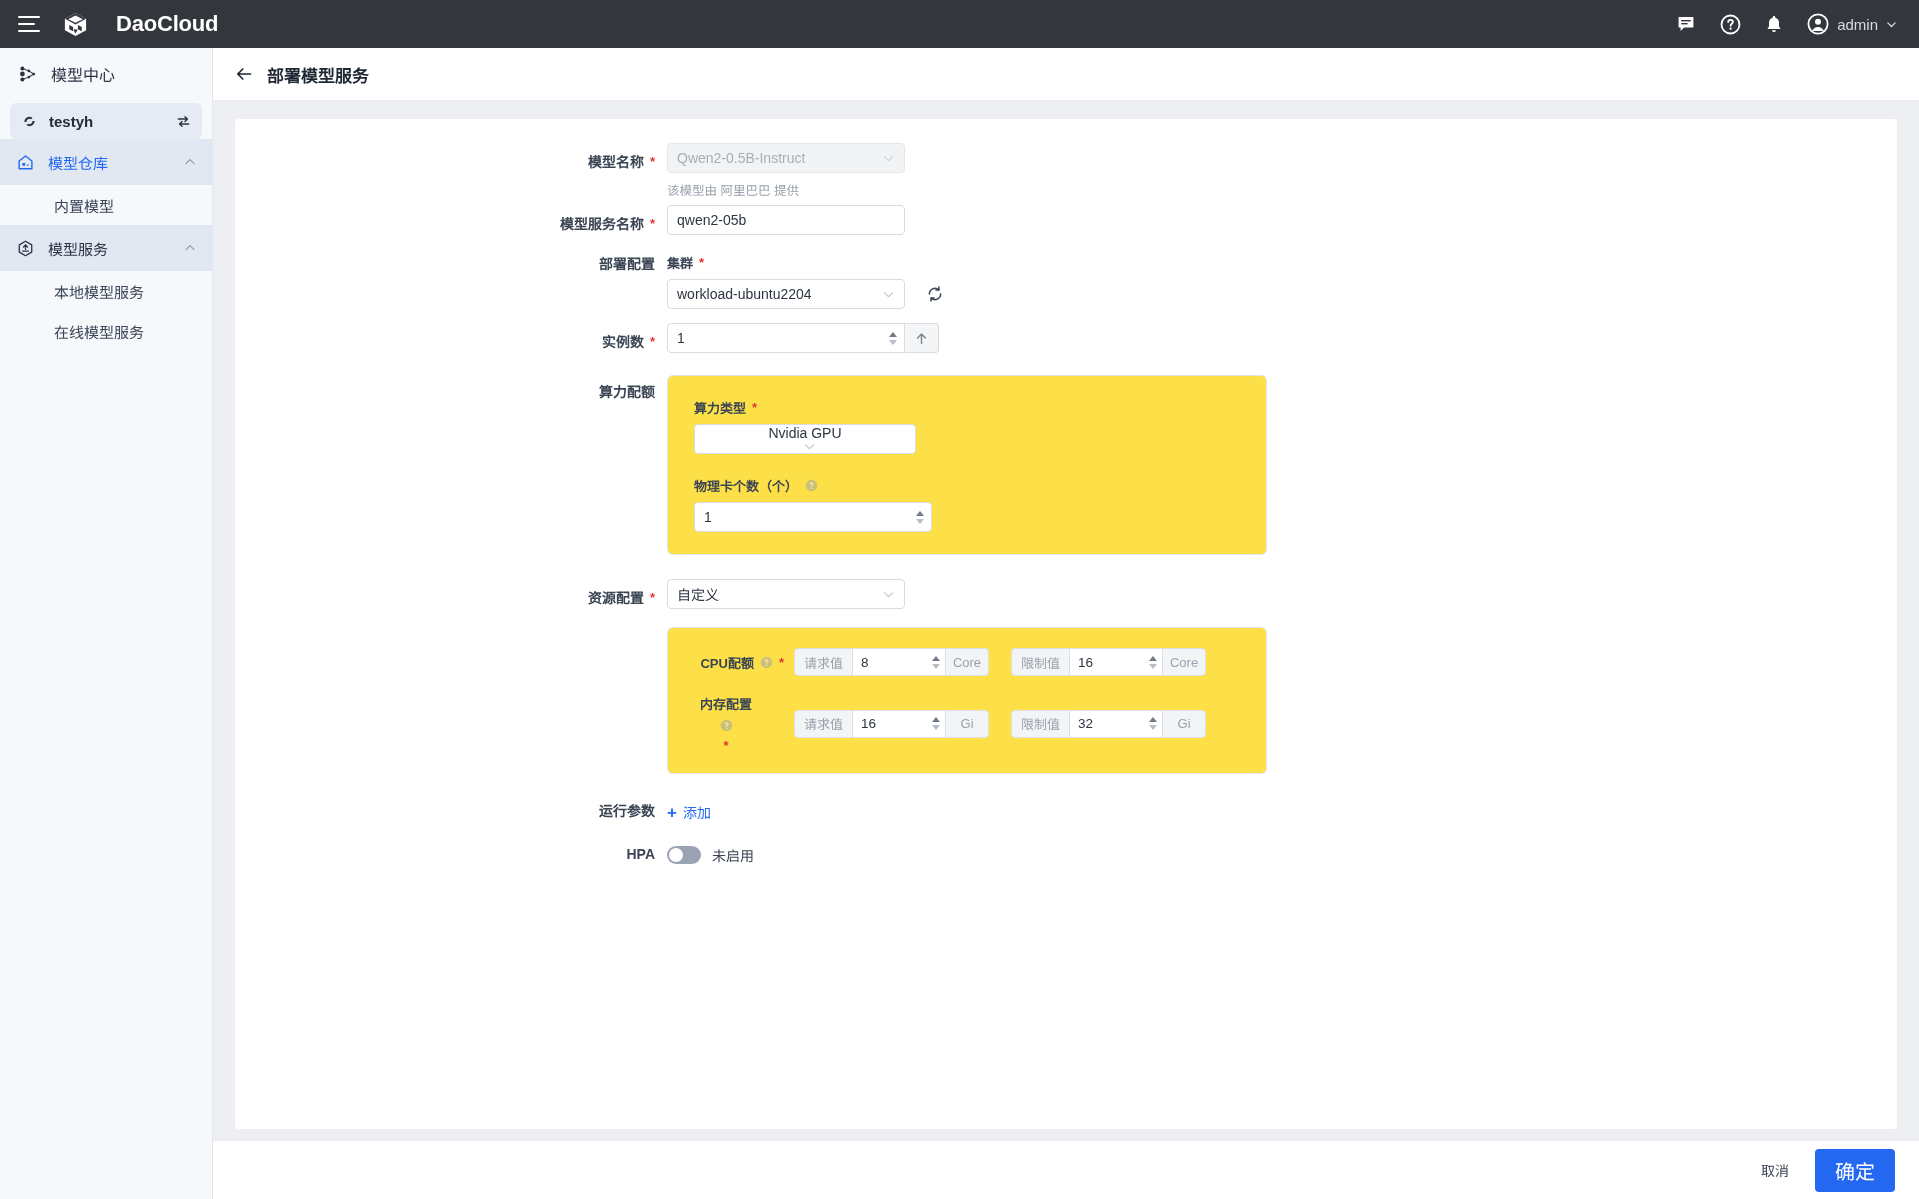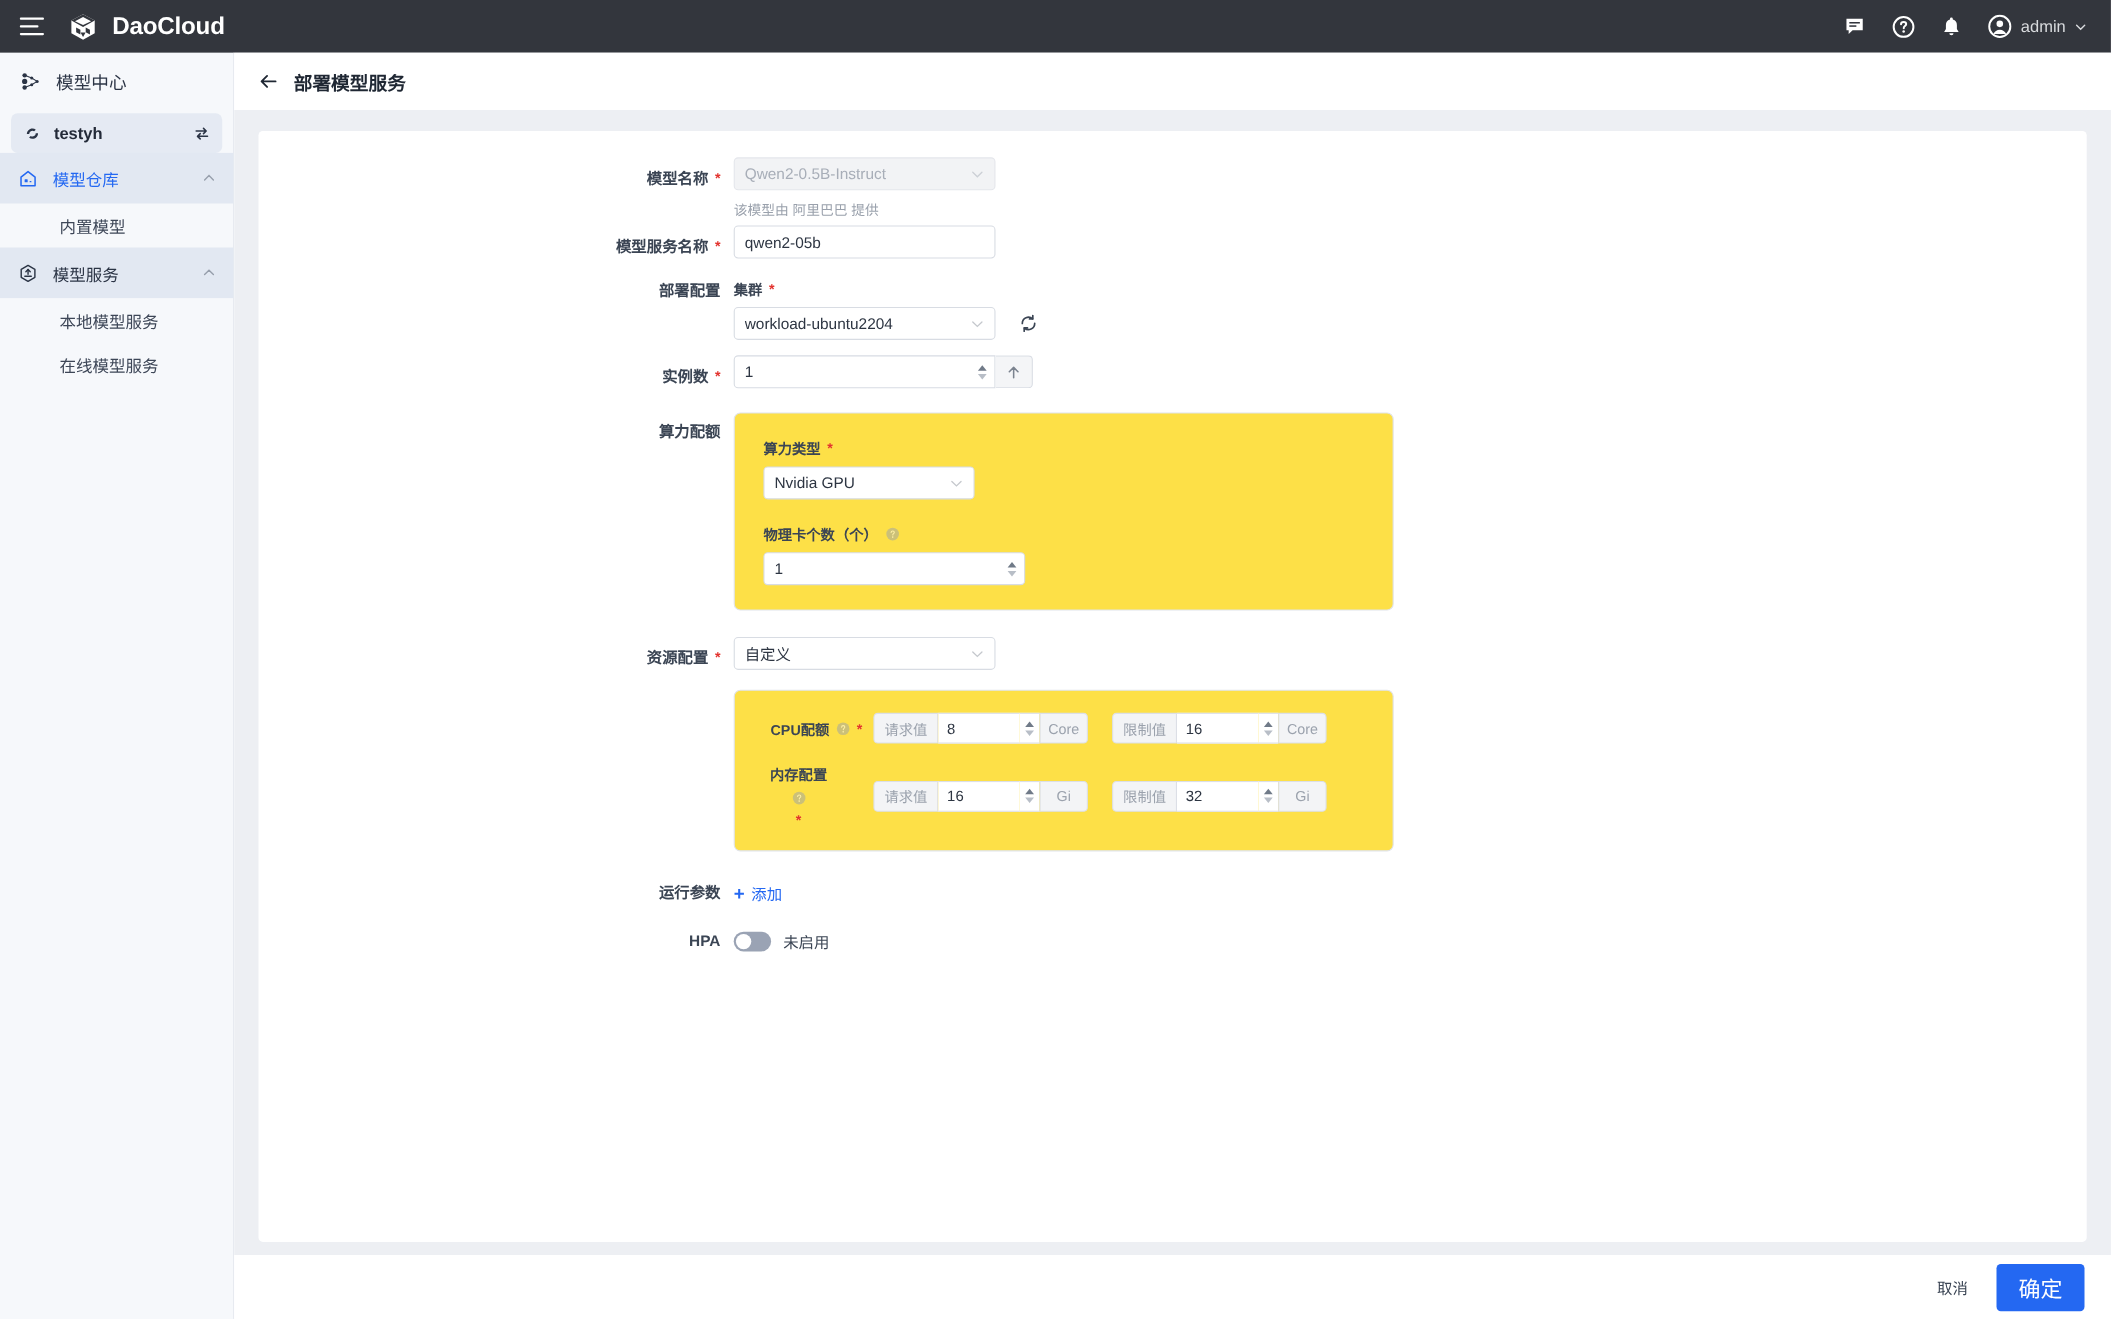--- a/index.html
+++ b/index.html
@@ -21,21 +21,21 @@
   .hamburger {
     width: 22px; height: 16px;
     margin-left: 18px; margin-right: 22px;
     display: flex; flex-direction: column; justify-content: space-between;
     cursor: pointer;
   }
   .hamburger span { display: block; height: 2px; background: #ffffff; border-radius: 1px; }
   .hamburger span:nth-child(1) { width: 22px; }
   .hamburger span:nth-child(2) { width: 17px; }
   .hamburger span:nth-child(3) { width: 22px; }
-  .brand { display: flex; align-items: center; gap: 13px; }
+  .brand { display: flex; align-items: center; gap: 27px; }
   .brand-logo { width: 27px; height: 27px; }
   .brand-text {
     color: #ffffff; font-size: 22px; font-weight: bold; letter-spacing: -0.2px;
   }
   .topbar-right {
     margin-left: auto; display: flex; align-items: center; gap: 22px; padding-right: 22px;
   }
   .topbar-icon {
     width: 22px; height: 22px; display: flex; align-items: center; justify-content: center;
     cursor: pointer;
@@ -407,21 +407,21 @@
 
       <div class="form-row" style="margin-bottom:24px;">
         <div class="lbl" style="padding-top:6px;">
           <span>算力配额</span>
         </div>
         <div class="fld">
           <div class="panel" style="width:600px; padding:22px 0 22px 26px;">
             <div class="sub-lbl">
               <span>算力类型</span><span class="req">*</span>
             </div>
-            <div class="select" style="width:192px; margin-bottom:22px;">
+            <div class="select" style="width:222px; margin-bottom:22px;flex-direction:column;">
               <span class="val">Nvidia GPU</span>
               <svg class="arrow" viewBox="0 0 14 14">
                   <path d="M2.5 5L7 9.4 11.5 5" fill="none" stroke="#8d939d" stroke-width="1.3" stroke-linecap="round"></path>
                 </svg>
             </div>
             <div class="sub-lbl" style="display:flex; align-items:center; gap:7px;">
               <span>物理卡个数（个）</span>
               <svg class="help-ic" viewBox="0 0 14 14">
                   <circle cx="7" cy="7" r="6.2" fill="#9aa1ac"></circle>
                   <path d="M5.5 5.5c0-.9.7-1.5 1.6-1.5s1.5.6 1.5 1.4c0 1.2-1.4 1.2-1.4 2.3v.2" fill="none" stroke="#fff" stroke-width="1.1" stroke-linecap="round"></path>

